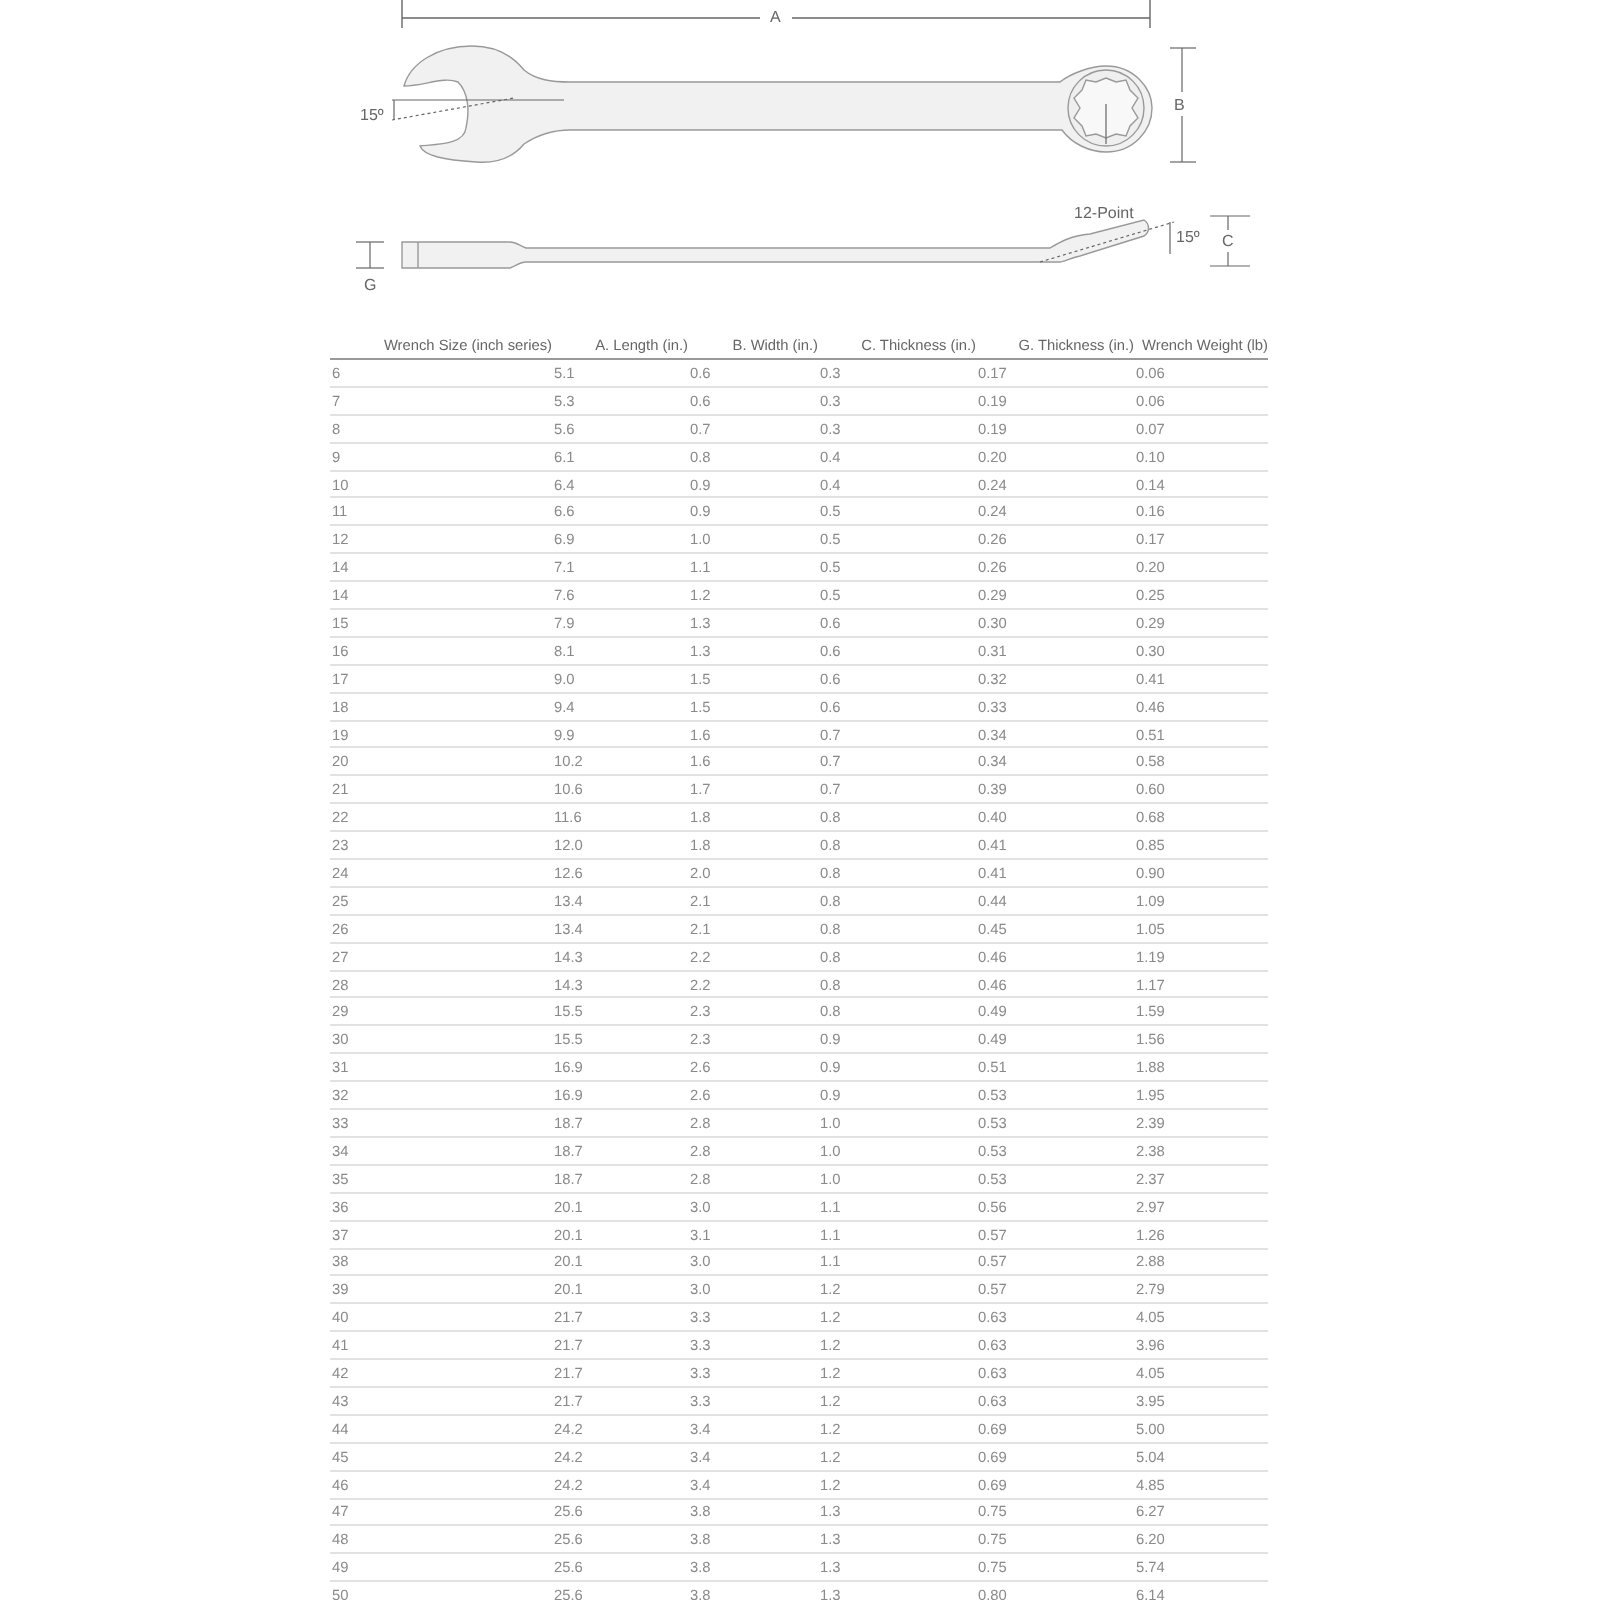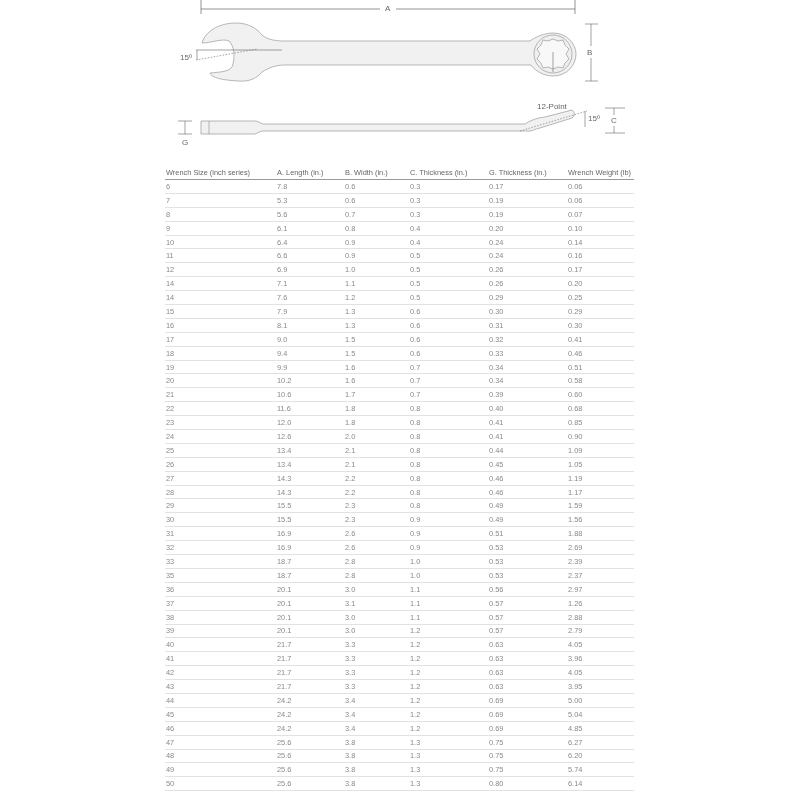--- a/index.html
+++ b/index.html
@@ -3,21 +3,21 @@
 <meta charset="utf-8">
 <style>
   html, body { margin: 0; padding: 0; background: #ffffff; }
   body { width: 800px; height: 800px; overflow: hidden; position: relative;
          font-family: "Liberation Sans", sans-serif; color: #777; }
   .diagram { position: absolute; left: 0; top: 0; width: 800px; height: 160px; }
   .diagram svg { position: absolute; left: 0; top: 0; }
   .dlabel { position: absolute; font-size: 8px; color: #666; font-family: "Liberation Sans", sans-serif; }
   table.spec { position: absolute; left: 165px; top: 166px; width: 469px;
                border-collapse: collapse; font-size: 7.4px; }
-  table.spec th { text-align: left; font-weight: normal; color: #666; height: 13px;
+  table.spec th { text-align: right; font-weight: normal; color: #666; height: 13px;
                   border-bottom: 1px solid #999; padding: 0 0 0 1px; white-space: nowrap; }
   table.spec td { height: 12.9px; padding: 0 0 0 1px; color: #8a8a8a;
                   border-bottom: 1px solid #e2e2e2; white-space: nowrap; }
   table.spec td.c0, table.spec th.c0 { width: 110px; }
   table.spec td.c1, table.spec th.c1 { width: 67px; }
   table.spec td.c2, table.spec th.c2 { width: 64px; }
   table.spec td.c3, table.spec th.c3 { width: 78px; }
   table.spec td.c4, table.spec th.c4 { width: 78px; }
 </style>
 </head>
@@ -87,21 +87,21 @@
       <th class="c1">A. Length (in.)</th>
       <th class="c2">B. Width (in.)</th>
       <th class="c3">C. Thickness (in.)</th>
       <th class="c4">G. Thickness (in.)</th>
       <th class="c5">Wrench Weight (lb)</th>
     </tr>
   </thead>
   <tbody id="spec-body">
       <tr>
         <td class="c0">6</td>
-        <td class="c1">7.8</td>
+        <td class="c1">5.1</td>
         <td class="c2">0.6</td>
         <td class="c3">0.3</td>
         <td class="c4">0.17</td>
         <td class="c5">0.06</td>
       </tr>
       <tr>
         <td class="c0">7</td>
         <td class="c1">5.3</td>
         <td class="c2">0.6</td>
         <td class="c3">0.3</td>
@@ -299,31 +299,39 @@
         <td class="c3">0.9</td>
         <td class="c4">0.51</td>
         <td class="c5">1.88</td>
       </tr>
       <tr>
         <td class="c0">32</td>
         <td class="c1">16.9</td>
         <td class="c2">2.6</td>
         <td class="c3">0.9</td>
         <td class="c4">0.53</td>
-        <td class="c5">2.69</td>
+        <td class="c5">1.95</td>
       </tr>
       <tr>
         <td class="c0">33</td>
         <td class="c1">18.7</td>
         <td class="c2">2.8</td>
         <td class="c3">1.0</td>
         <td class="c4">0.53</td>
         <td class="c5">2.39</td>
       </tr>
       <tr>
+        <td class="c0">34</td>
+        <td class="c1">18.7</td>
+        <td class="c2">2.8</td>
+        <td class="c3">1.0</td>
+        <td class="c4">0.53</td>
+        <td class="c5">2.38</td>
+      </tr>
+      <tr>
         <td class="c0">35</td>
         <td class="c1">18.7</td>
         <td class="c2">2.8</td>
         <td class="c3">1.0</td>
         <td class="c4">0.53</td>
         <td class="c5">2.37</td>
       </tr>
       <tr>
         <td class="c0">36</td>
         <td class="c1">20.1</td>

